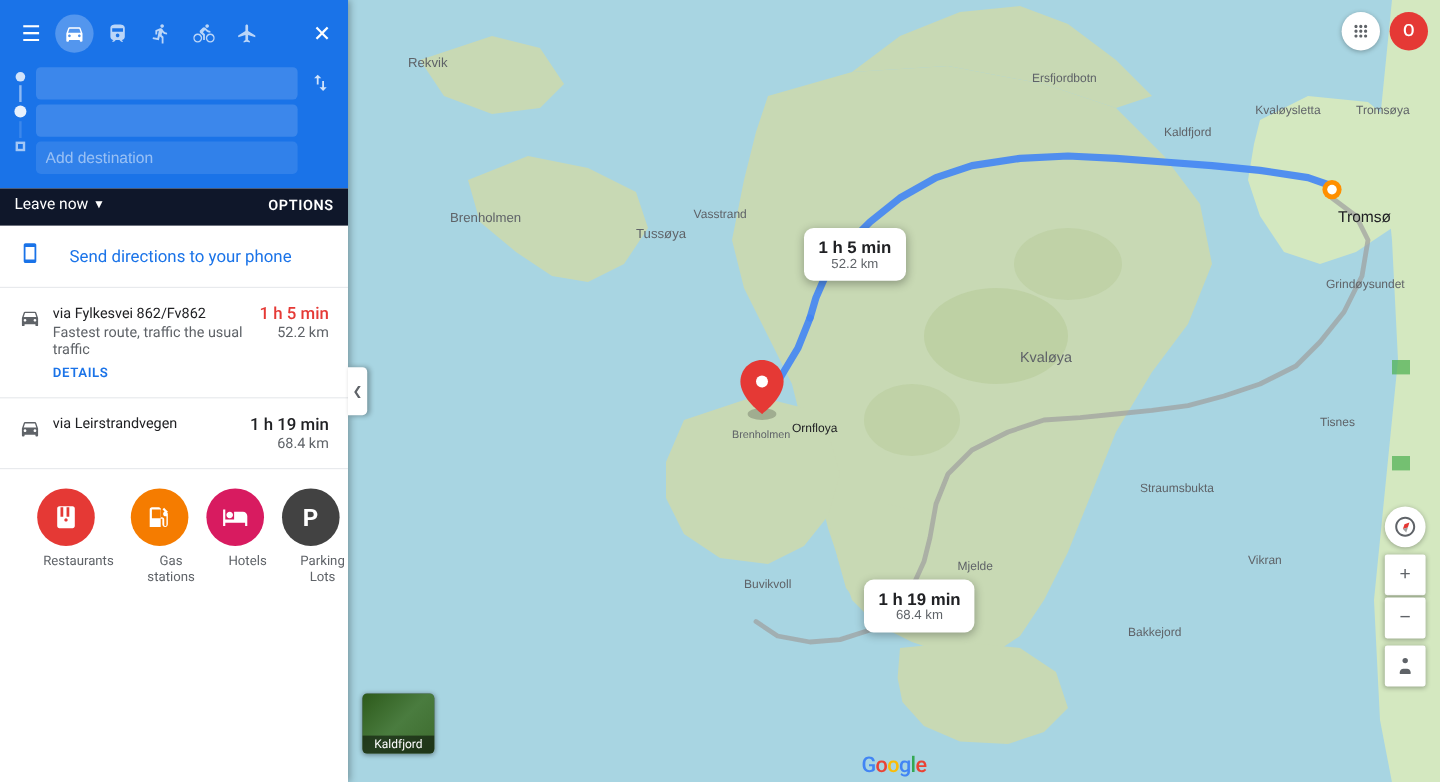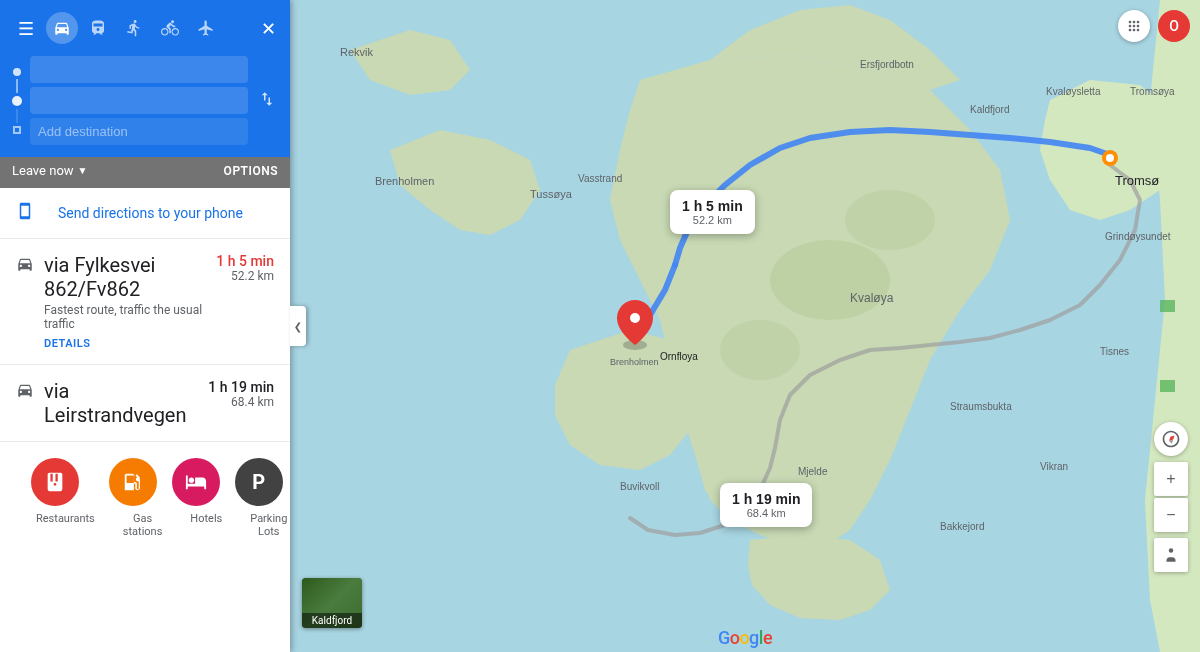--- a/index.html
+++ b/index.html
@@ -48,21 +48,21 @@
     }
     .close-btn {
       color: #fff;
       font-size: 18px;
       cursor: pointer;
       padding: 4px;
     }
 
     .route-inputs {
       display: flex;
-      align-items: center;
+      align-items: flex-start;
       gap: 6px;
       padding: 4px 0;
     }
     .route-dots {
       display: flex;
       flex-direction: column;
       align-items: center;
       gap: 3px;
       padding: 4px 2px;
     }
@@ -110,21 +110,21 @@
     .route-input-add::placeholder { color: rgba(255,255,255,0.5); }
     .swap-btn {
       color: rgba(255,255,255,0.8);
       font-size: 18px;
       cursor: pointer;
       padding: 4px;
     }
 
     
     .leave-options-bar {
-      background: #737373;
+      background: #0f172a;
       display: flex;
       align-items: center;
       justify-content: space-between;
       padding: 6px 12px 10px 12px;
     }
     .leave-now-btn {
       color: #fff;
       font-size: 13px;
       cursor: pointer;
       display: flex; align-items: center; gap: 4px;
@@ -167,21 +167,21 @@
       align-items: flex-start;
       gap: 10px;
     }
     .route-icon {
       color: #5f6368;
       font-size: 18px;
       margin-top: 2px;
     }
     .route-info { flex: 1; }
     .route-name {
-      font-size: 20px;
+      font-size: 12px;
       color: #202124;
     }
     .route-desc {
       font-size: 12px;
       color: #5f6368;
       margin-top: 2px;
     }
     .route-time-dist {
       text-align: right;
     }

